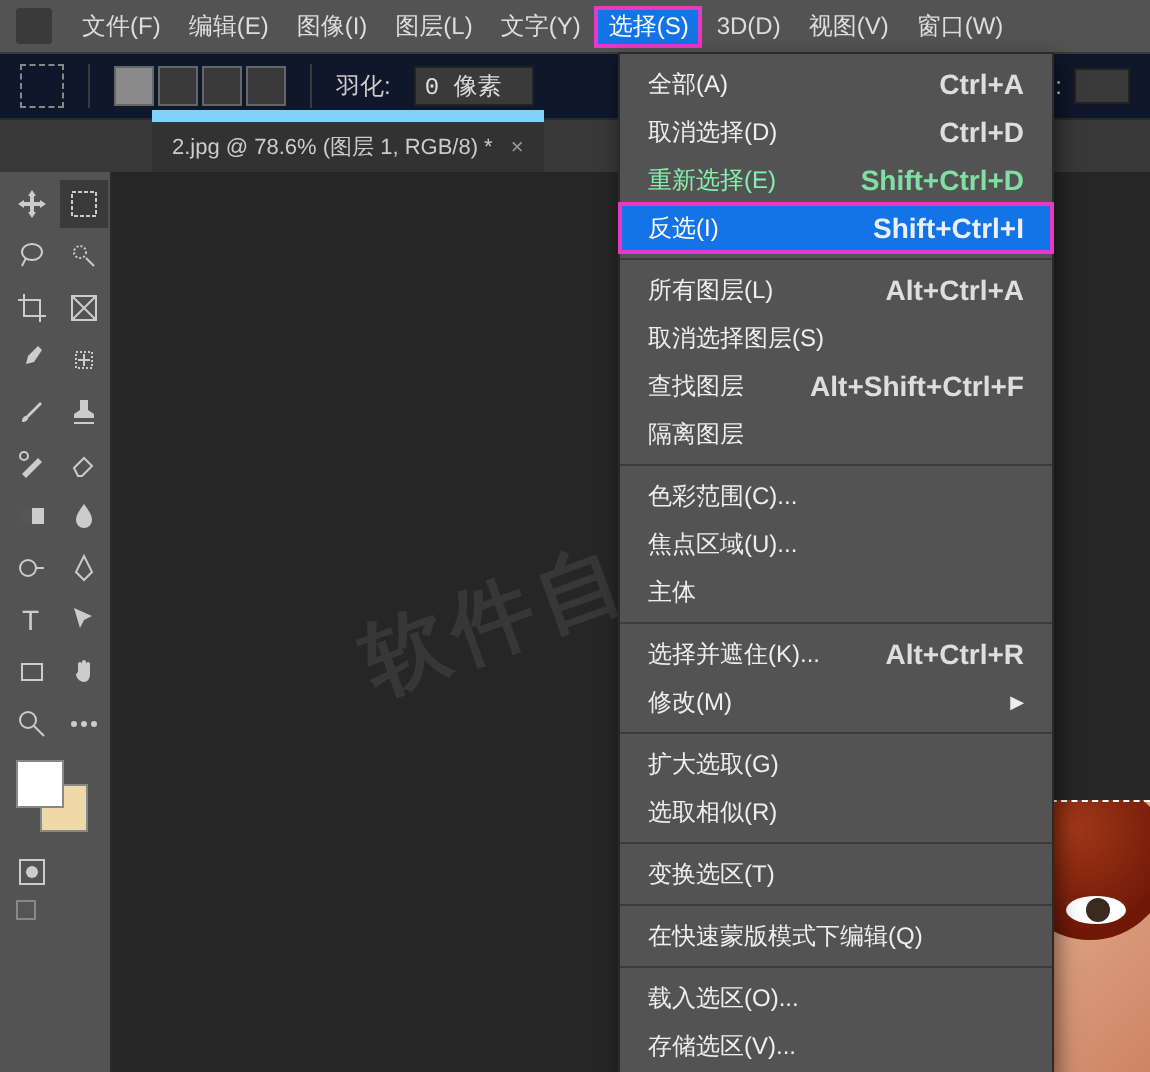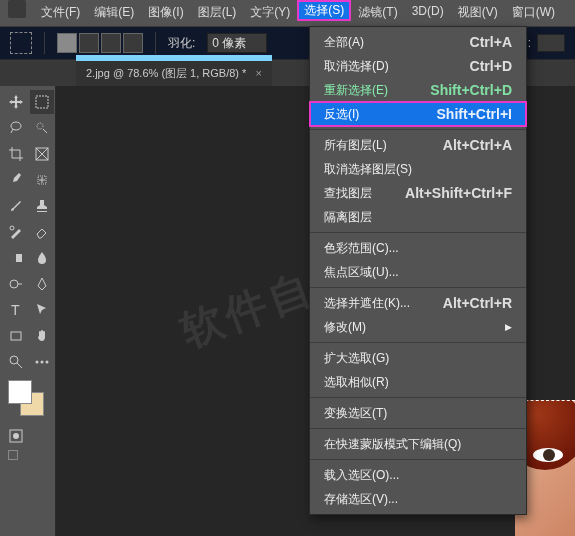--- a/index.html
+++ b/index.html
@@ -1,30 +1,30 @@
 <!DOCTYPE html>
 <html><head>
 <meta charset="utf-8">
 <style>
 * { margin: 0; padding: 0; box-sizing: border-box; font-family: "Microsoft YaHei", sans-serif; }
 body { background: #323232; width: 575px; height: 536px; overflow: hidden; position: relative; color: #ccc; font-size: 12px; }
 
-.menubar { height: 26px; display: flex; align-items: flex-start; padding: 0 4px; gap: 0; background: #535353; }
+.menubar { height: 26px; display: flex; align-items: center; padding: 0 4px; gap: 0; background: #535353; }
 .menubar-logo { width: 18px; height: 18px; margin: 0 8px 0 4px; background: #3a3a3a; border-radius: 2px; }
 .menubar-item { padding: 4px 7px; cursor: pointer; color: #ddd; }
 .menubar-item.active { background: #1473e6; color: #fff; border: 2px solid #e838c8; padding: 0 5px; }
 
 .optionsbar { height: 34px; background: #0f172a; display: flex; align-items: center; padding: 0 10px; gap: 12px; border-top: 1px solid #3a3a3a; border-bottom: 1px solid #2a2a2a; }
 .opt-selectmode { width: 22px; height: 22px; border: 1px dashed #888; }
 .opt-group { display: flex; gap: 2px; }
 .opt-btn { width: 20px; height: 20px; background: #3a3a3a; border: 1px solid #666; }
 .opt-btn.fill { background: #8a8a8a; }
 .opt-sep { width: 1px; height: 22px; background: #3a3a3a; }
 .opt-label { color: #ccc; }
-.opt-input { background: #3a3a3a; color: #ddd; border: 1px solid #222; padding: 2px 4px; width: 60px; font-size: 12px; }
+.opt-input { background: #3a3a3a; color: #ddd; border: 1px solid #222; padding: 2px 4px; width: 60px; font-size: 12px; font-family: Liberation Mono, monospace; }
 .opt-width { margin-left: auto; display: flex; align-items: center; gap: 6px; }
 .opt-widthfield { width: 28px; height: 18px; background: #3a3a3a; border: 1px solid #222; }
 
 .tabbar { height: 26px; background: #383838; display: flex; align-items: end; padding-left: 76px; }
 .tab { background: #323232; padding: 5px 10px; border-top: 6px solid #7dd3fc; color: #ccc; font-size: 11px; }
 .tab-close { margin-left: 6px; color: #999; }
 
 .workspace { position: absolute; top: 86px; left: 0; right: 0; bottom: 0; display: flex; }
 
 .toolpanel { width: 56px; background: #535353; padding: 4px; display: grid; grid-template-columns: 24px 24px; gap: 2px; align-content: start; border-right: 1px solid #2a2a2a; }
@@ -60,21 +60,20 @@
 <body>
 
 <div class="menubar">
   <div class="menubar-logo"></div>
   <div class="menubar-item">文件(F)</div>
   <div class="menubar-item">编辑(E)</div>
   <div class="menubar-item">图像(I)</div>
   <div class="menubar-item">图层(L)</div>
   <div class="menubar-item">文字(Y)</div>
   <div class="menubar-item active">选择(S)</div>
-  <div class="menubar-item">滤镜(T)</div>
   <div class="menubar-item">3D(D)</div>
   <div class="menubar-item">视图(V)</div>
   <div class="menubar-item">窗口(W)</div>
 </div>
 
 <div class="optionsbar">
   <div class="opt-selectmode"></div>
   <div class="opt-sep"></div>
   <div class="opt-group">
     <div class="opt-btn fill"></div>
@@ -277,20 +276,23 @@
     <div class="dd-item">
       <span>隔离图层</span>
     </div>
     <div class="dd-sep"></div>
     <div class="dd-item">
       <span>色彩范围(C)...</span>
     </div>
     <div class="dd-item">
       <span>焦点区域(U)...</span>
     </div>
+    <div class="dd-item">
+      <span>主体</span>
+    </div>
     <div class="dd-sep"></div>
     <div class="dd-item">
       <span>选择并遮住(K)...</span>
       <span class="dd-shortcut">Alt+Ctrl+R</span>
     </div>
     <div class="dd-item">
       <span>修改(M)</span>
       <span class="dd-arrow">▶</span>
     </div>
     <div class="dd-sep"></div>

